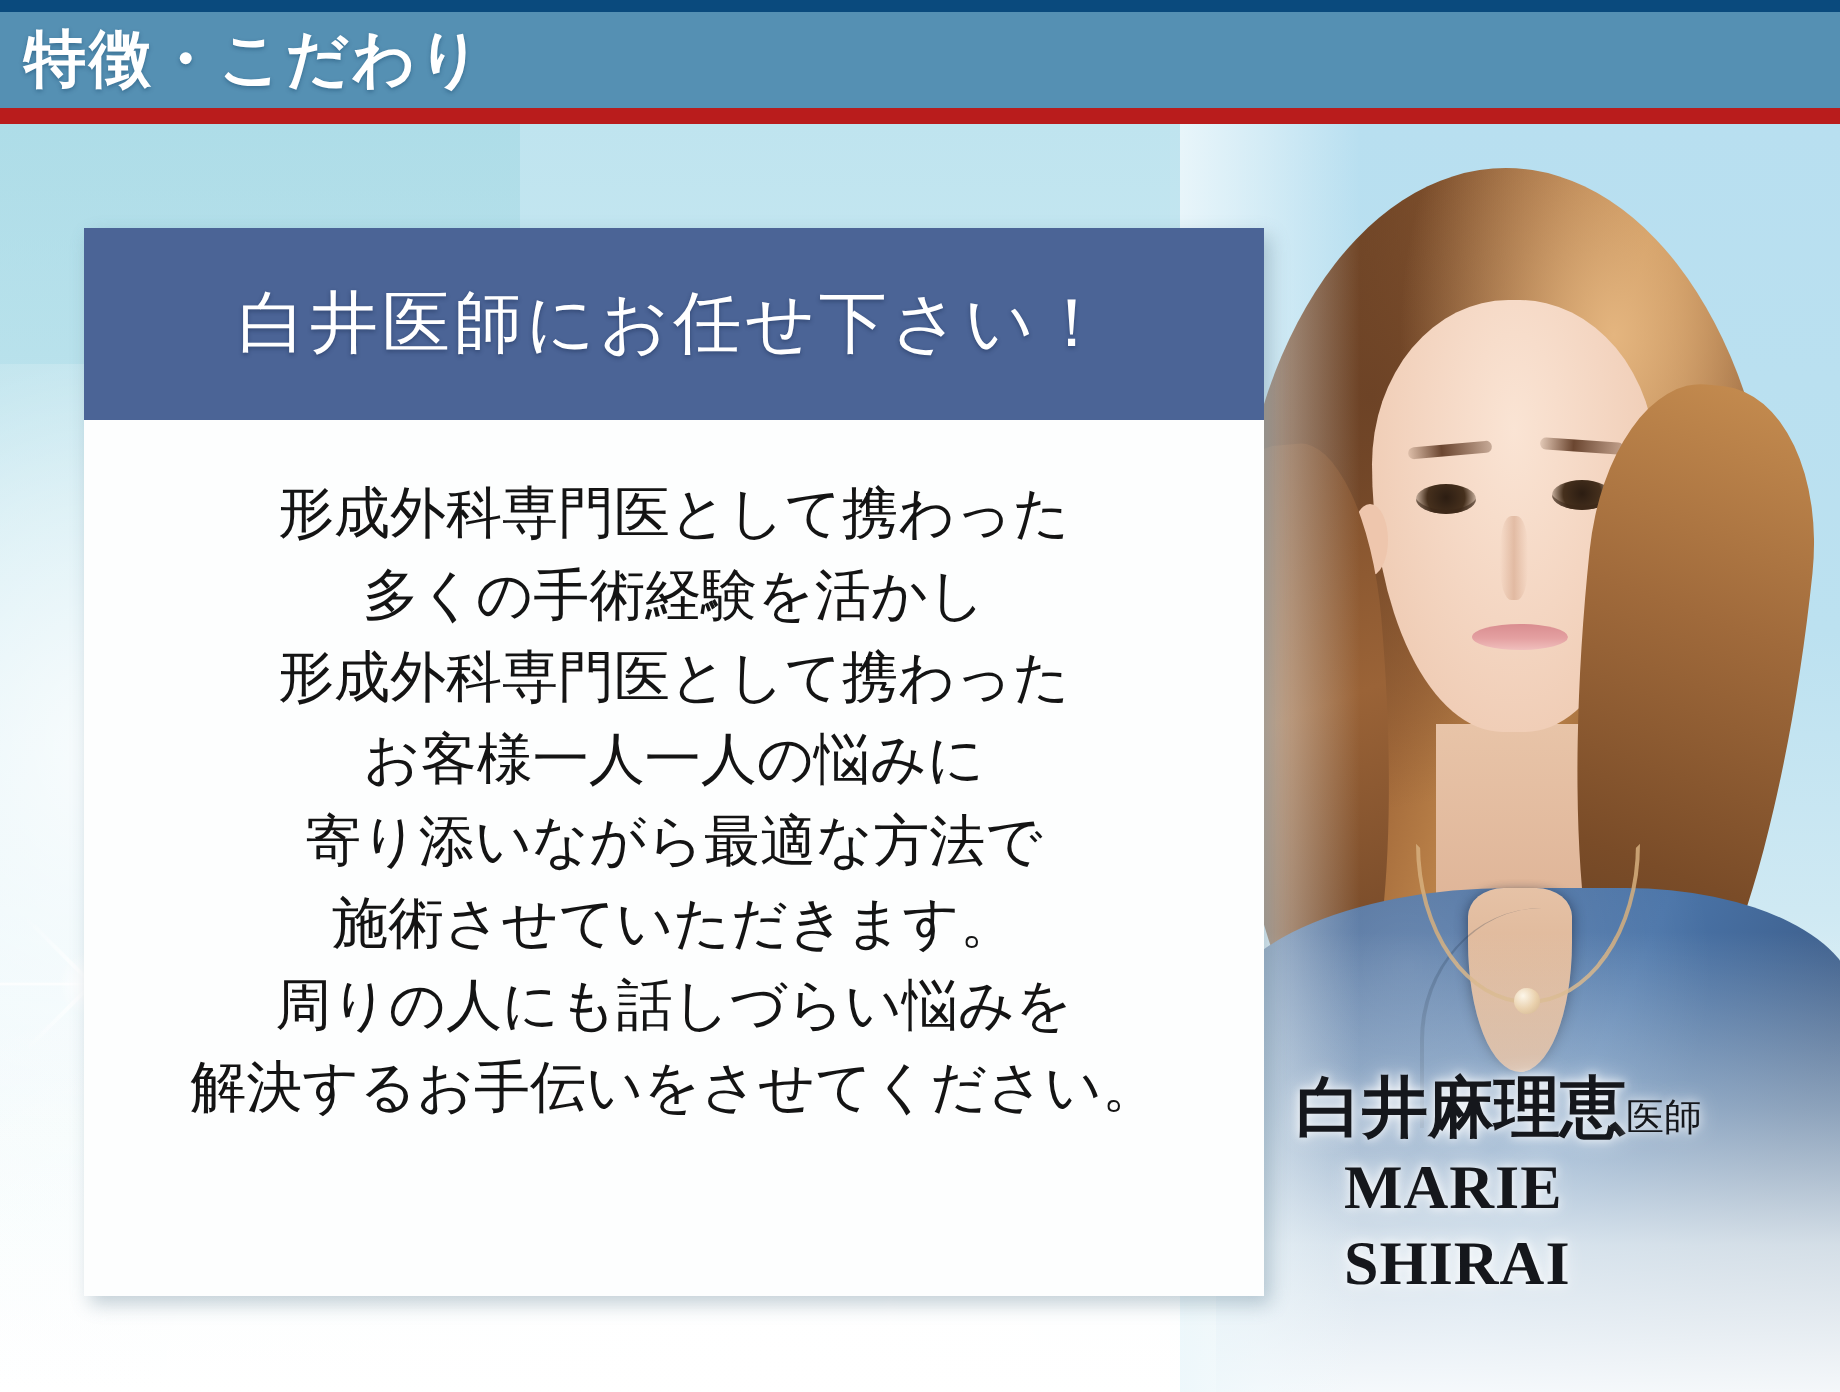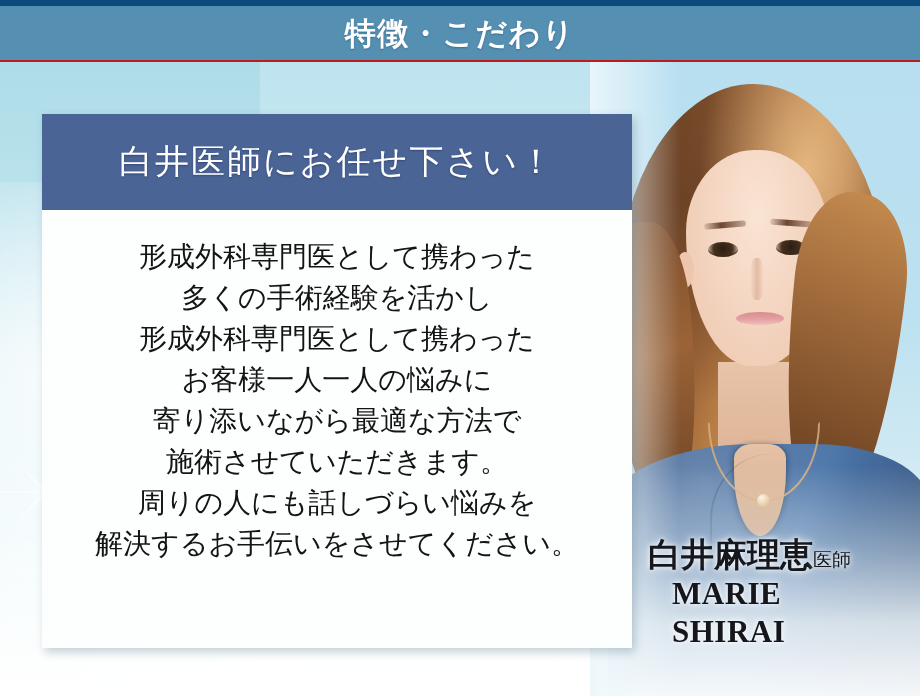--- a/index.html
+++ b/index.html
@@ -21,26 +21,26 @@
   }
 
   
   .title-band {
     position: absolute;
     left: 0; top: 0;
     width: 920px;
     height: 62px;
     background: #5590b3;
     border-top: 6px solid #0a4a7d;
-    border-bottom: 2px solid #b91c1c;
+    border-bottom: 8px solid #b91c1c;
     box-sizing: border-box;
     display: flex;
     align-items: center;
-    justify-content: center;
     z-index: 40;
+    padding-left: 12px;
   }
   .title-band-text {
     color: #ffffff;
     font-family: "DejaVu Sans", "Liberation Sans", sans-serif;
     font-weight: bold;
     font-size: 31px;
     letter-spacing: 1.5px;
     line-height: 1;
     text-shadow: 0 1px 2px rgba(6,48,82,0.35);
     white-space: nowrap;

